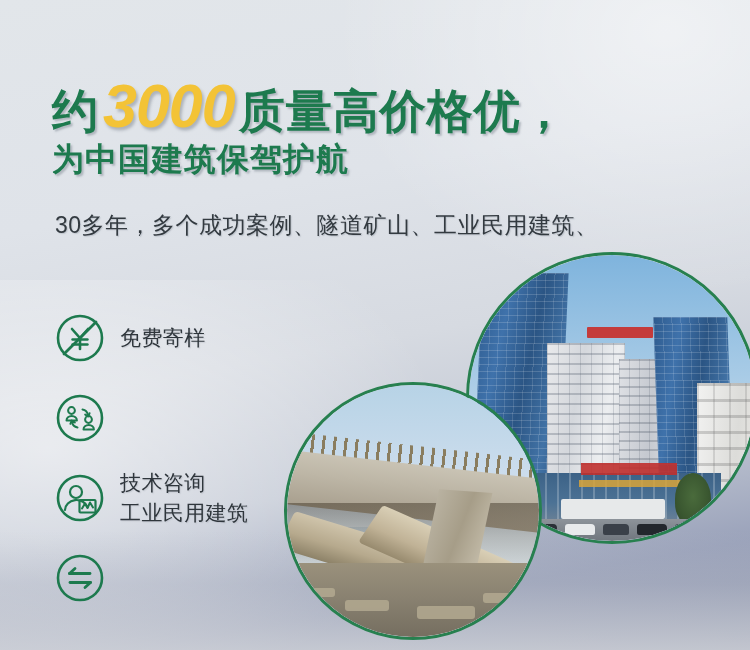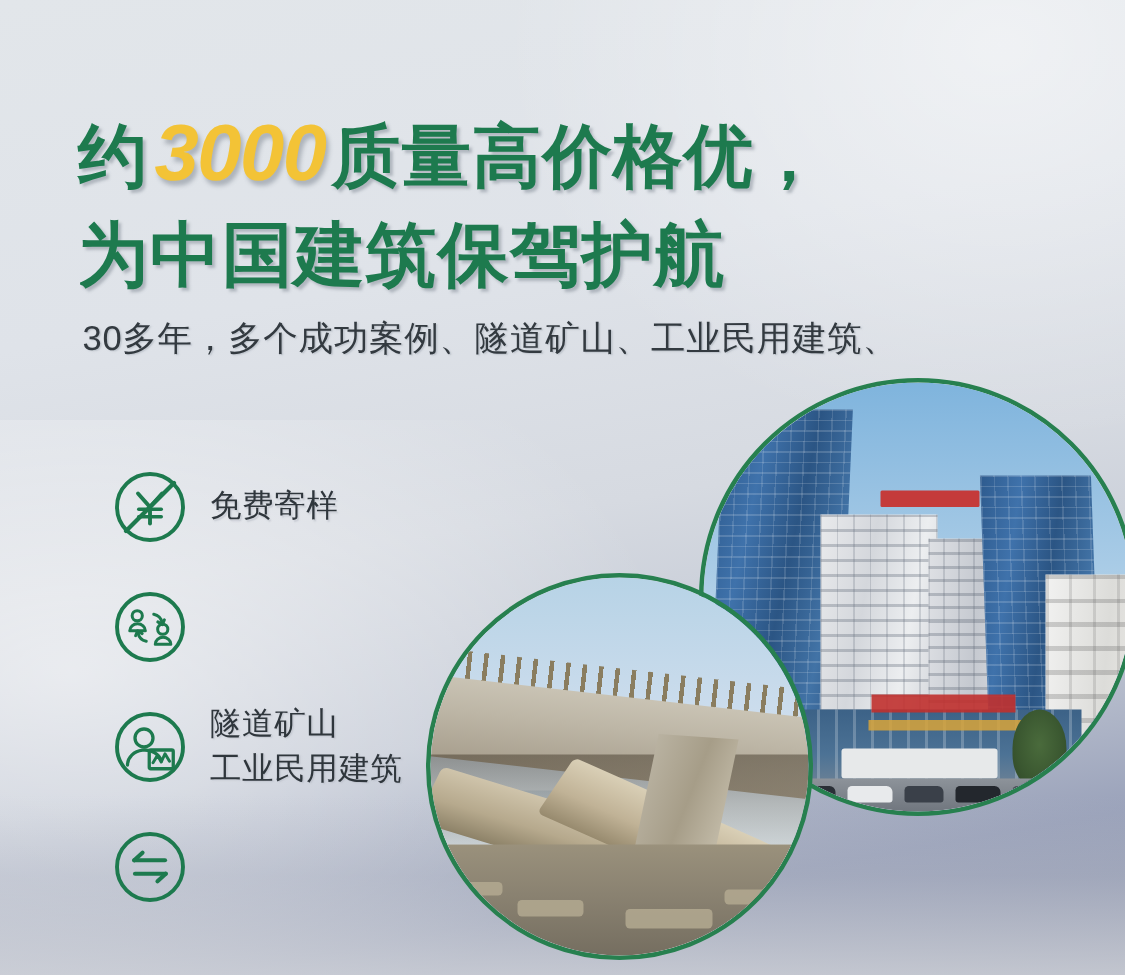--- a/index.html
+++ b/index.html
@@ -84,50 +84,51 @@
   .hl-green {
     color: #1d7a4e;
     font-size: 46px;
     font-weight: bold;
     letter-spacing: 1px;
     text-shadow: 2px 2px 2px rgba(110,120,130,0.42);
     vertical-align: baseline;
   }
   .hl-num {
     color: #f3c336;
-    font-size: 53px;
+    font-size: 61px;
     font-weight: bold;
     font-style: italic;
     letter-spacing: -1px;
     text-shadow: 2px 3px 3px rgba(110,120,130,0.45);
     vertical-align: baseline;
     padding: 0 4px;
   }
   .hl-line2 .hl-green {
-    font-size: 47px;
+    font-size: 32px;
+    font-family: Liberation Mono, monospace;
   }
 
   
   .subtitle {
     position: absolute;
     left: 55px;
     top: 208px;
     color: #333a40;
     font-size: 23px;
     line-height: 1.55;
     letter-spacing: 0.5px;
     text-shadow: 1px 1px 1px rgba(160,168,178,0.5);
     white-space: nowrap;
   }
   .subtitle .sub-line { display: block; }
 
   
   .features {
     position: absolute;
-    left: 74px;
+    left: 54px;
     top: 298px;
     width: 240px;
   }
   .feature {
     position: relative;
     display: flex;
     align-items: center;
     height: 80px;
   }
   .feature-icon {
@@ -415,21 +416,21 @@
       <span class="feature-icon">
         <svg width="52" height="52" viewBox="0 0 52 52" aria-hidden="true">
           <circle cx="26" cy="26" r="22" fill="none" stroke="#1d7a4e" stroke-width="2.6"></circle>
           <circle cx="22" cy="20" r="6" fill="none" stroke="#1d7a4e" stroke-width="2.2"></circle>
           <path d="M11 38 a11.5 10 0 0 1 22.6 -2.6" fill="none" stroke="#1d7a4e" stroke-width="2.2" stroke-linecap="round"></path>
           <rect x="25.5" y="28" width="16" height="12.5" fill="none" stroke="#1d7a4e" stroke-width="2.2" rx="1"></rect>
           <path d="M28 36.5 L31 31.5 L33.5 36 L36 30.5 L39 35.5" fill="none" stroke="#1d7a4e" stroke-width="2" stroke-linecap="round" stroke-linejoin="round"></path>
         </svg>
       </span>
       <span class="feature-text">
-        <span>隧道矿山</span>
+        <span>技术咨询</span>
         <span>工业民用建筑</span>
       </span>
     </div>
 
     <div class="feature">
       <span class="feature-icon">
         <svg width="52" height="52" viewBox="0 0 52 52" aria-hidden="true">
           <circle cx="26" cy="26" r="22" fill="none" stroke="#1d7a4e" stroke-width="2.6"></circle>
           <path d="M36 21.5 L15.5 21.5" fill="none" stroke="#1d7a4e" stroke-width="2.8" stroke-linecap="round"></path>
           <path d="M21 16.5 L15.5 21.5" fill="none" stroke="#1d7a4e" stroke-width="2.8" stroke-linecap="round"></path>

